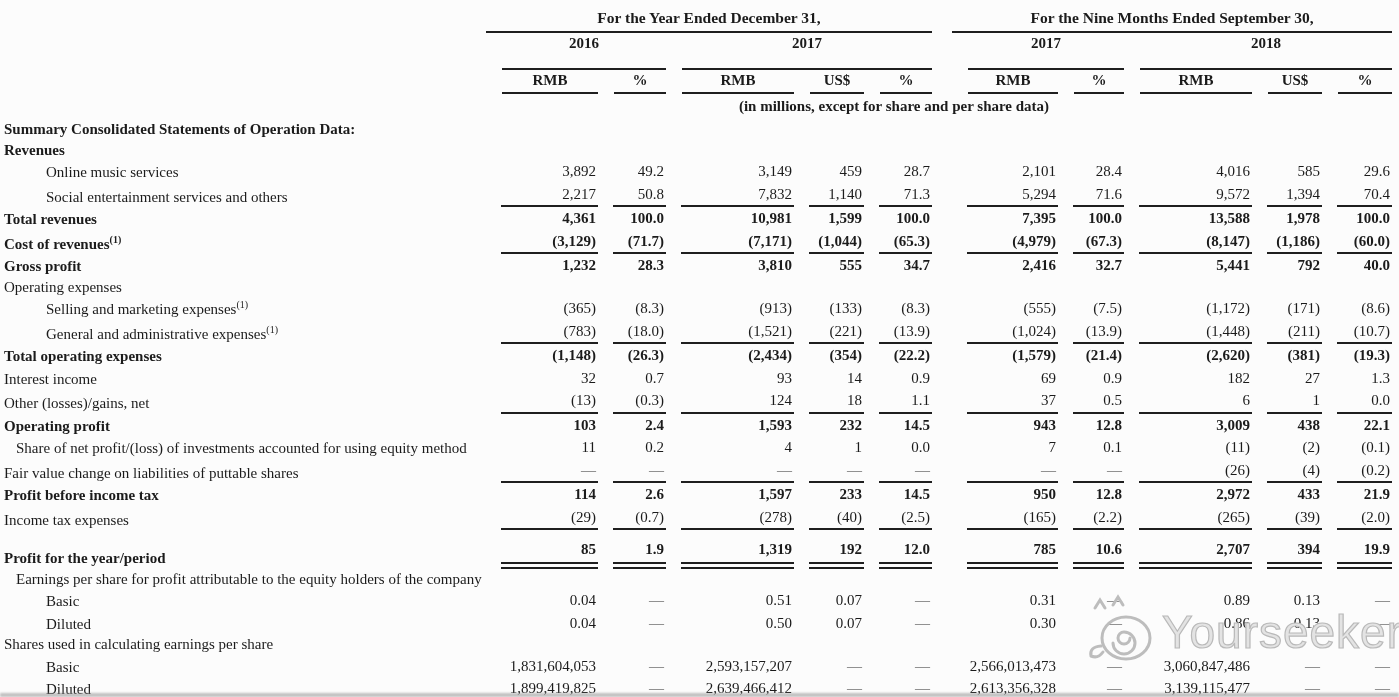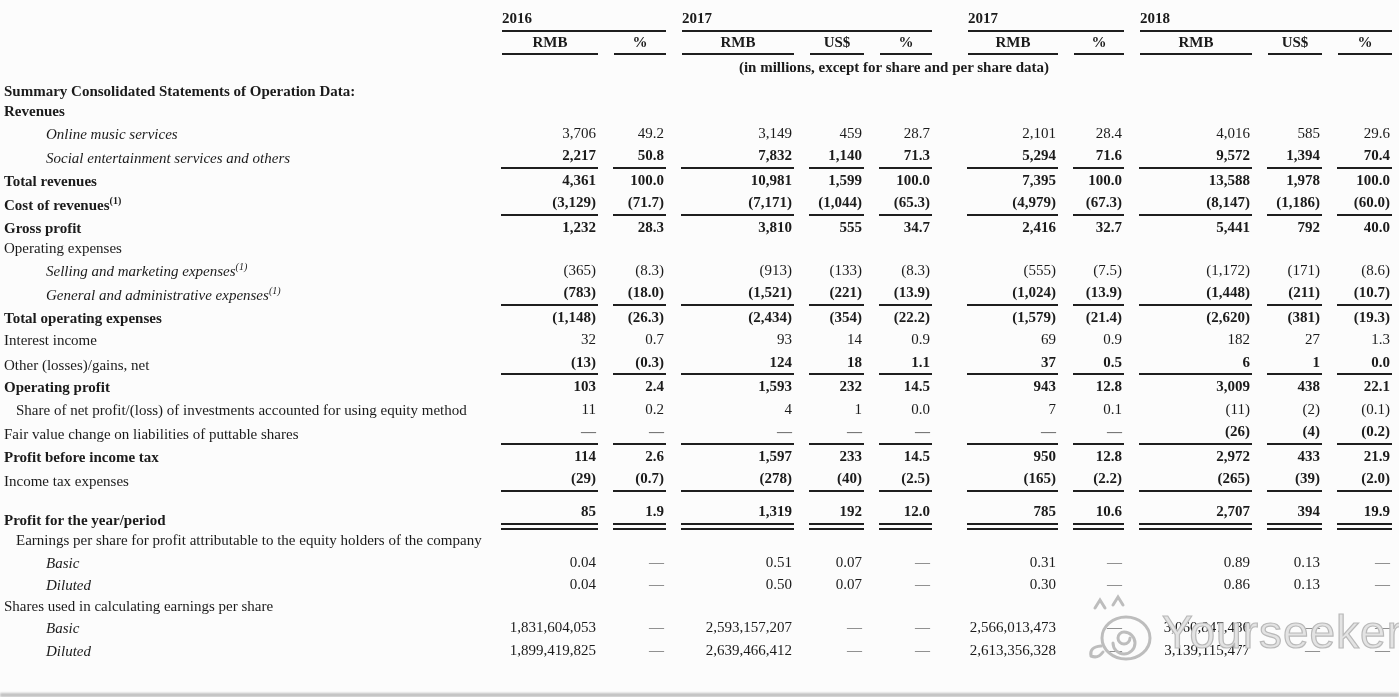--- a/index.html
+++ b/index.html
@@ -14,31 +14,31 @@
   table{
     position:absolute;top:8px;left:0;
     border-collapse:collapse;table-layout:fixed;
     width:1392px;
   }
   td{vertical-align:bottom;font-size:15px;line-height:20.5px;padding:0;}
   .cw{display:block;}
   
   thead td{font-weight:bold;}
   .ghead .cw{border-bottom:2.5px solid #1f1f1f;text-align:center;font-size:15.5px;padding-bottom:2px;}
-  .yhead .cw{border-bottom:2.5px solid #1f1f1f;margin-left:16px;padding-bottom:1px;}
+  .yhead .cw{border-bottom:2.5px solid #1f1f1f;text-align:center;margin-left:16px;padding-bottom:15px;}
   .chead .cw{border-bottom:2.5px solid #1f1f1f;text-align:center;margin-left:16px;padding-bottom:1px;}
   .note{text-align:center;font-weight:bold;font-size:15px;padding:2px 90px 3px 0;}
   
   .lbl{text-align:left;padding-left:4px;margin-top:47px;}
-  .ind1{padding-left:46px;font-style:italic;}
+  .ind1{padding-left:46px;}
   .hang{padding-left:38px;text-indent:-22px;}
   .b{font-weight:bold;}
   .num{text-align:right;}
   .num .cw{margin-left:15px;padding:1px 2px 1px 0;}
-  .ul .cw{border-bottom:2.5px solid #1f1f1f;font-weight:bold;}
+  .ul .cw{border-bottom:2.5px solid #1f1f1f;}
   .dul .cw{border-bottom:7px double #1f1f1f;padding-bottom:2px;margin-top:8px;}
   .dash{color:#6e6e6e;}
   sup{font-size:10px;line-height:0;}
   .gap{width:20px;}
   
   .watermark{
     position:absolute;left:1082px;top:592px;
     display:flex;align-items:center;
     pointer-events:none;
     font-family:"Liberation Sans","DejaVu Sans",sans-serif;
@@ -69,20 +69,30 @@
         <col style="width:68px">
         <col style="width:20px">
         <col style="width:106px">
       <col style="width:66px">
         <col style="width:128px">
         <col style="width:70px">
         <col style="width:70px">
     </colgroup>
     <thead>
       <tr>
+        <td class="lbl"></td>
+        <td class="ghead" colspan="5">
+          <span class="cw">For the Year Ended December 31,</span>
+        </td>
+        <td class="gap"></td>
+        <td class="ghead" colspan="5">
+          <span class="cw">For the Nine Months Ended September 30,</span>
+        </td>
+      </tr>
+      <tr>
         <td></td>
         <td class="yhead" colspan="2">
           <span class="cw">2016</span>
         </td>
         <td class="yhead" colspan="3">
           <span class="cw">2017</span>
         </td>
         <td class="gap"></td>
         <td class="yhead" colspan="2">
           <span class="cw">2017</span>
@@ -195,21 +205,21 @@
           <td class="num b">
             <span class="cw"></span>
           </td>
           <td class="num b">
             <span class="cw"></span>
           </td>
         </tr>
         <tr>
           <td class="lbl ind1"><span>Online music services</span></td>
           <td class="num">
-            <span class="cw">3,706</span>
+            <span class="cw">3,892</span>
           </td>
           <td class="num">
             <span class="cw">49.2</span>
           </td>
           <td class="num">
             <span class="cw">3,149</span>
           </td>
           <td class="num">
             <span class="cw">459</span>
           </td>

